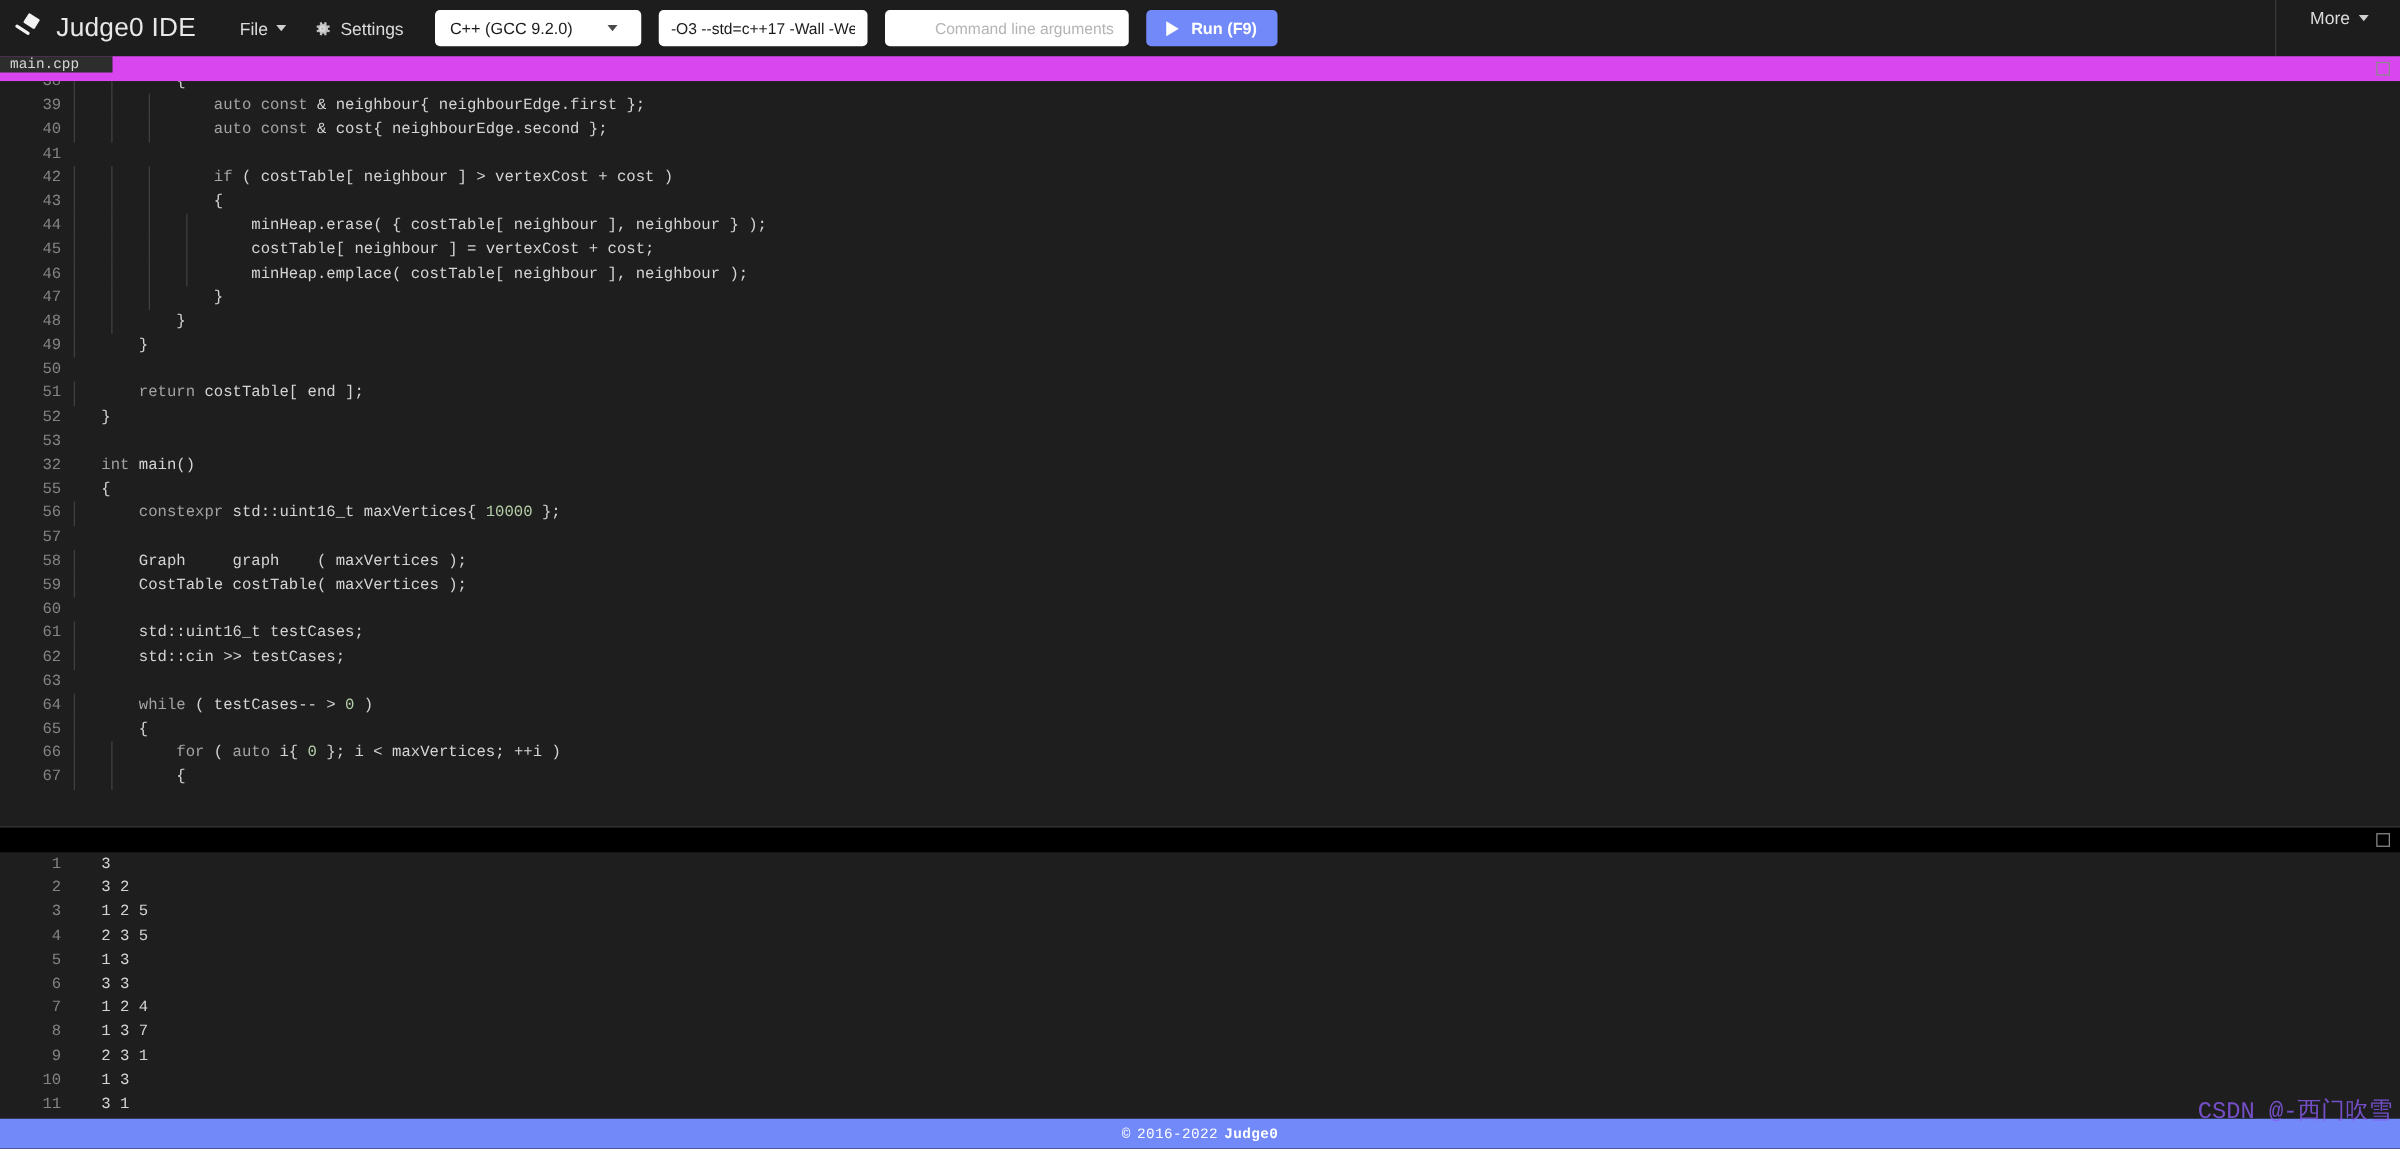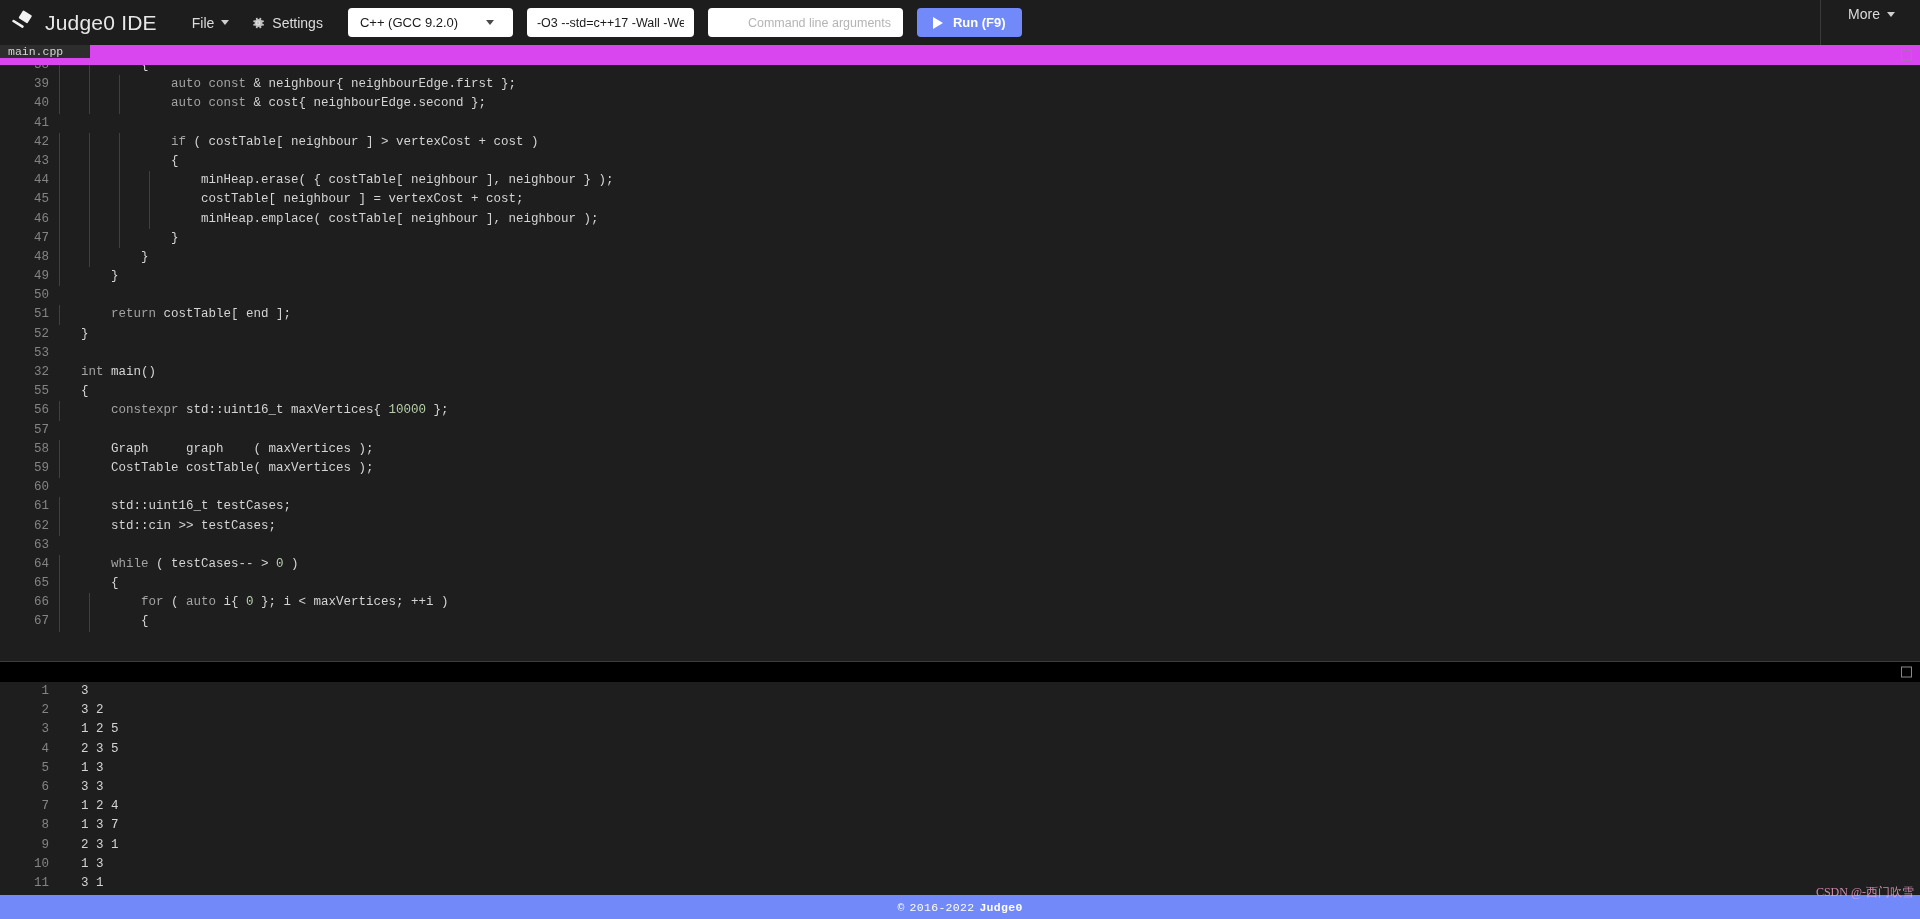--- a/index.html
+++ b/index.html
@@ -237,24 +237,24 @@
     justify-content: center;
     gap: 5px;
     letter-spacing: .3px;
   }
   .footer b { font-weight: 700; }
 
   .watermark {
     position: absolute;
     right: 6px;
     bottom: 18px;
-    color: #f9a8d4;
+    color: #8b5cf6;
     opacity: .78;
-    font-size: 12px;
-    font-family: Liberation Serif, serif;
+    font-size: 19px;
+    font-family: Liberation Mono, monospace;
     white-space: nowrap;
     pointer-events: none;
   }
 </style>
 </head>
 <body>
 
 <div class="header">
 
   <div class="brand">

